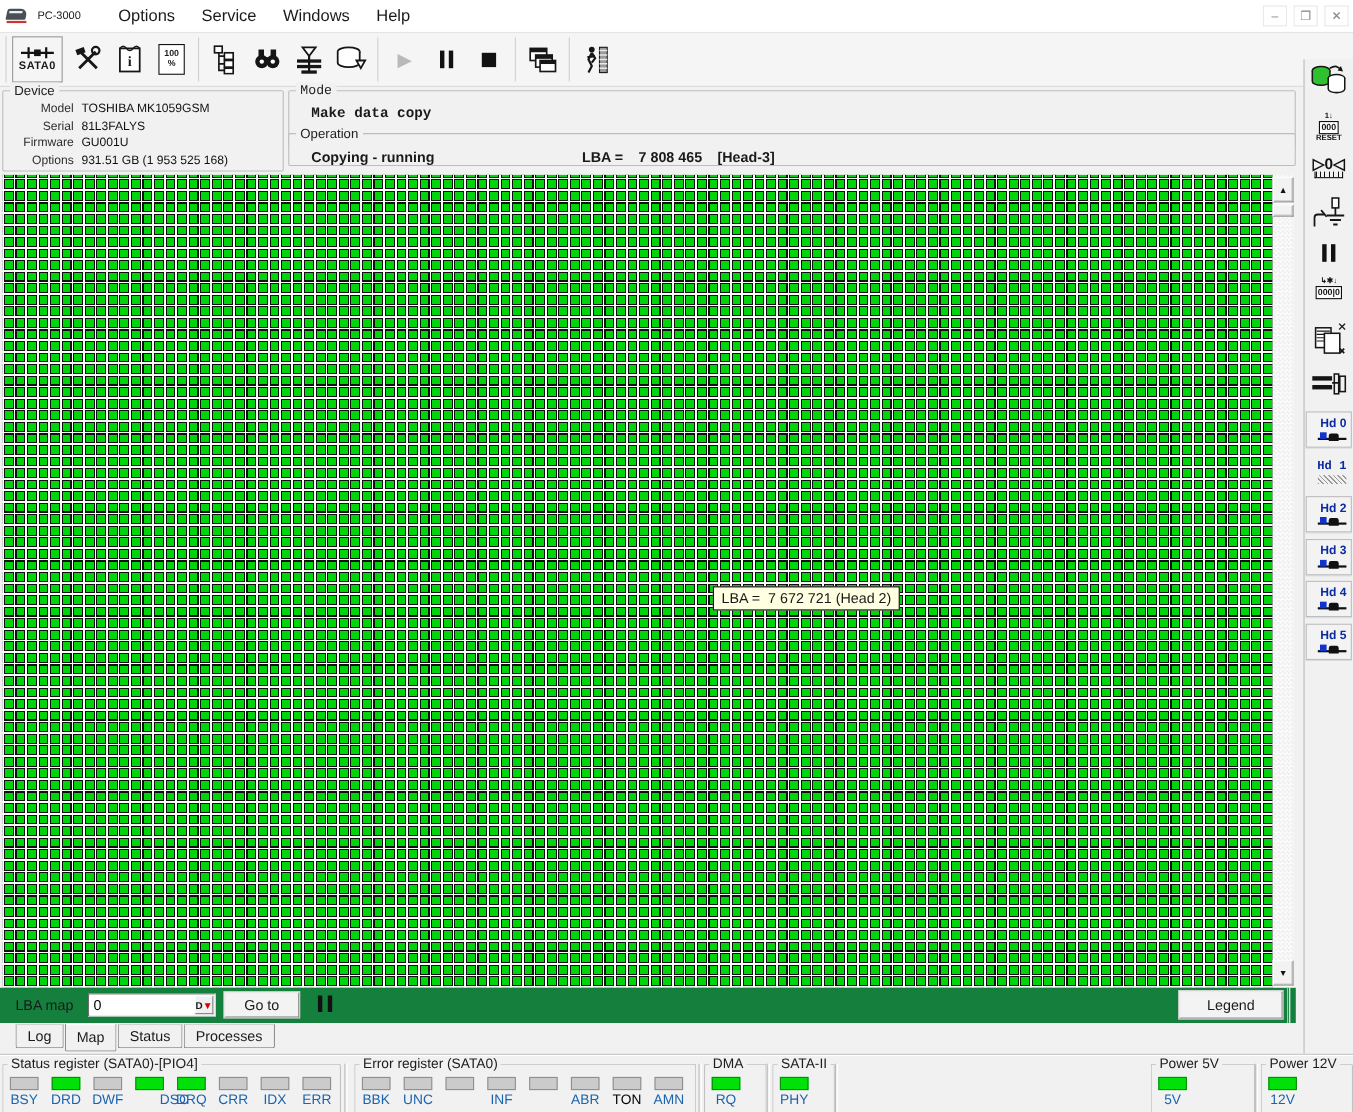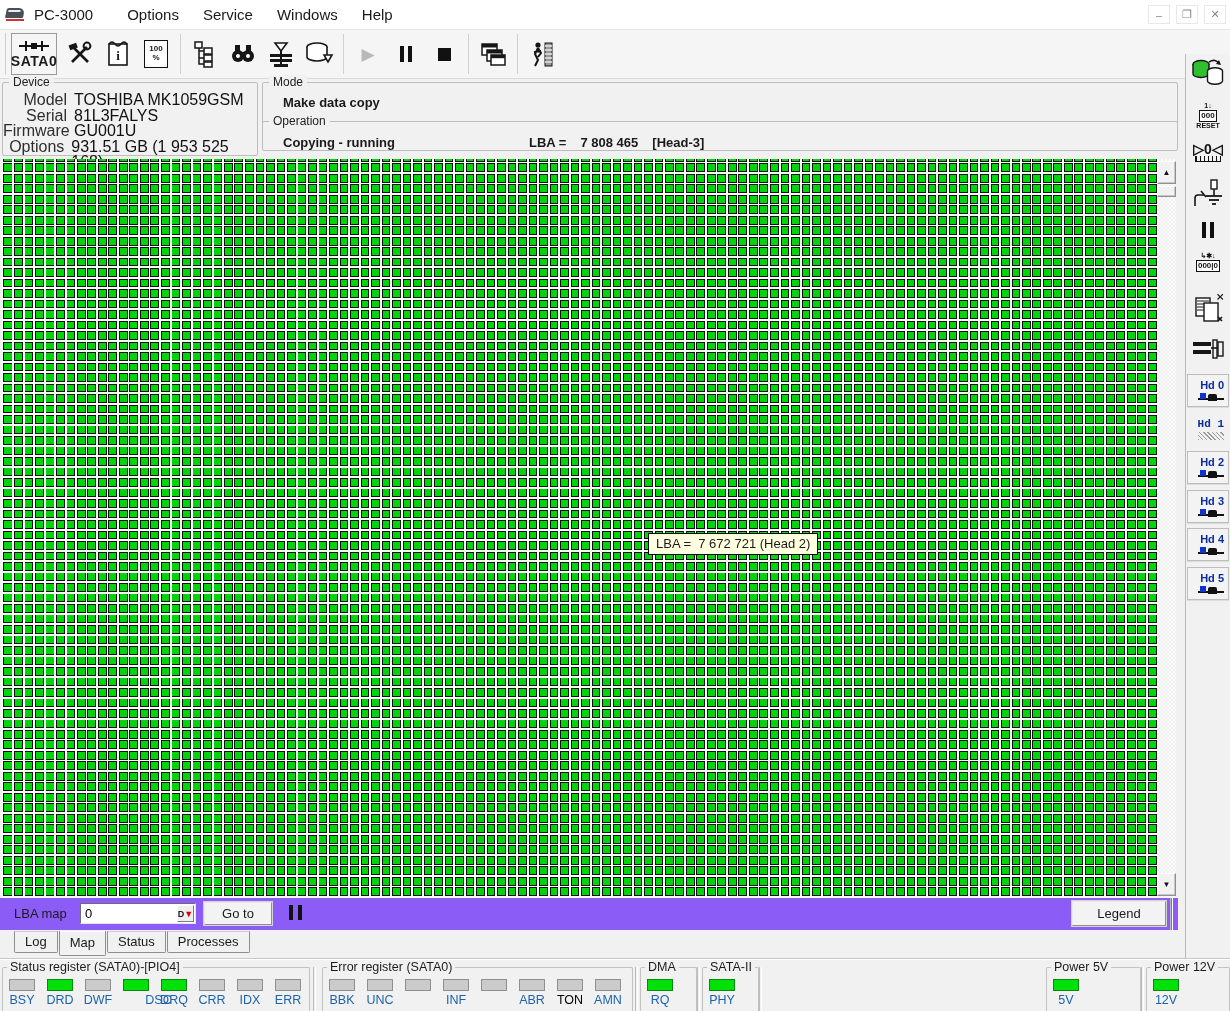--- a/index.html
+++ b/index.html
@@ -8,51 +8,51 @@
   #app { position:relative; width:1230px; height:1011px; overflow:hidden; background:#f1f1f1; }
 
   
   #menubar { position:absolute; left:0; top:0; width:1230px; height:30px; background:#fff;
     border-bottom:1px solid #e4e4e4; display:flex; align-items:center; }
   #app-icon { width:20px; height:16px; margin:0 8px 0 6px; position:relative; }
   #app-icon .glyph { position:absolute; left:0; top:1px; width:18px; height:10px; background:#4a4f55;
     border-radius:2px 6px 1px 1px; transform:skewX(-12deg); }
   #app-icon .glyph:after { content:""; position:absolute; left:2px; top:2px; width:12px; height:2px; background:#e9eef2; }
   #app-icon .redline { position:absolute; left:0; top:12px; width:18px; height:2px; background:#c33; }
-  #menubar .title { font-size:15px; margin-right:22px; }
+  #menubar .title { font-size:10px; margin-right:22px; }
   #menubar .menu-item { font-size:15px; padding:4px 12px; cursor:default; }
   #win-controls { position:absolute; right:4px; top:5px; display:flex; gap:6px; }
   .win-btn { width:22px; height:19px; border:1px solid #e8e8e8; background:#fff; color:#7d8893;
     font-size:11px; display:flex; align-items:center; justify-content:center; }
 
   
   #toolbar { position:absolute; left:0; top:30px; width:1230px; height:49px; background:#f5f5f5;
     border-bottom:1px solid #dadada; display:flex; align-items:center; padding-left:2px; }
   .tb-grip { width:3px; height:42px; border-left:1px solid #cfcfcf; margin:0 3px; }
   .tb-sep { width:1px; height:40px; background:#cfcfcf; margin:0 5px; }
   .tb-btn { width:36px; height:40px; display:flex; align-items:center; justify-content:center; margin:0 1px; }
   #sata-btn { width:46px; height:42px; border:1px solid #999; background:#f5f5f5; display:flex;
     flex-direction:column; align-items:center; justify-content:center; margin-right:4px; }
-  #sata-btn .port-label { font-size:14px; font-weight:bold; letter-spacing:0.5px; margin-top:1px; }
+  #sata-btn .port-label { font-size:10px; font-weight:bold; letter-spacing:0.5px; margin-top:1px; }
   .doc-ico { width:24px; height:28px; border:1px solid #111; background:#fff; font-size:8px; font-weight:bold;
     display:flex; flex-direction:column; align-items:center; justify-content:center; line-height:1.1; }
   .play-glyph { color:#b9b9b9; font-size:17px; }
   .pause-bars { display:flex; gap:4px; } .pause-bars i { width:4px; height:16px; background:#111; }
   .stop-sq { width:13px; height:13px; background:#111; }
 
   
   .groupbox { position:absolute; border:1px solid #bdbdbd; border-radius:2px; }
   .groupbox > .gb-title { position:absolute; top:-8px; left:6px; background:#f1f1f1; padding:0 4px; font-size:12px; color:#222; }
   #device-box, #mode-box, #op-box { background:#f1f1f1; }
   #device-box { left:2px; top:82px; width:256px; height:74px; }
   #device-box .dev-rows { padding-top:9px; }
-  .dev-row { display:flex; font-size:16px; line-height:15.5px; }
+  .dev-row { display:flex; font-size:11px; line-height:15.5px; }
   .dev-row .lab { width:64px; text-align:right; margin-right:7px; color:#2e2e2e; }
   .dev-row .val { color:#111; }
-  #mode-box { left:262px; top:82px; width:916px; height:52px; }
+  #mode-box { left:262px; top:82px; width:916px; height:52px;font-family:Liberation Mono, monospace; }
   #mode-box .bold-val { position:absolute; left:20px; top:12px; font-size:13px; font-weight:bold; }
   #op-box { left:262px; top:121px; width:916px; height:30px; }
   #op-box .bold-val { position:absolute; left:20px; top:13px; font-size:13px; font-weight:bold; }
   #op-lba { position:absolute; left:266px; top:13px; font-size:13px; font-weight:bold; display:flex; gap:14px; }
 
   
   #map { position:absolute; left:2px; top:159px; width:1155px; height:739px; background-color:var(--cell,#00d40a);
     background-image:
       repeating-linear-gradient(90deg,#fbfbfb 0 1.5px,transparent 1.5px 10.5px),
       repeating-linear-gradient(0deg,#fbfbfb 0 1.5px,transparent 1.5px 10.5px),
@@ -82,21 +82,21 @@
     align-items:flex-end; justify-content:center; padding:2px 4px; }
   .hd-btn.dimmed { border-color:transparent; box-shadow:none; background:#f1f1f1;font-family:Liberation Mono, monospace; }
   .hd-label { font-size:11px; font-weight:bold; color:#0a2ca0; line-height:12px; }
   .hd-ico { width:26px; height:9px; position:relative; margin-top:2px; }
   .hd-ico .rail { position:absolute; left:0; right:0; bottom:2px; height:2px; background:#111; }
   .hd-ico .blue { position:absolute; left:2px; top:0; width:6px; height:6px; background:#1133cc; }
   .hd-ico .head { position:absolute; left:10px; bottom:1px; width:9px; height:7px; background:#111; border-radius:2px 2px 0 0; }
   .hd-ico.wavy { background:repeating-linear-gradient(45deg,#9a9a9a 0 1px,transparent 1px 3px); height:8px; }
 
   
-  #lba-bar { position:absolute; left:0; top:898px; width:1178px; height:32px; background:#8b5cf6;padding-left:48px; }
+  #lba-bar { position:absolute; left:0; top:898px; width:1178px; height:32px; background:#15803d;padding-left:48px; }
   #lba-bar .bar-label { position:absolute; left:14px; top:8px; font-size:13px; }
   #lba-input-wrap { position:absolute; left:80px; top:5px; width:116px; height:21px; background:#fff;
     border:1px solid; border-color:#6f6f6f #e6e6e6 #e6e6e6 #6f6f6f; display:flex; align-items:center; }
   #lba-input { flex:1; border:none; outline:none; font-size:13px; padding-left:4px; width:90px;
     font-family:"Liberation Sans",sans-serif; }
   #lba-dd { width:17px; height:17px; margin-right:1px; background:#f0f0f0; border:1px solid;
     border-color:#fdfdfd #7d7d7d #7d7d7d #fdfdfd; font-size:9px; font-weight:bold; display:flex;
     align-items:center; justify-content:center; gap:0; }
   #lba-dd .red-arr { color:#d00; font-size:9px; }
   .push-btn { background:#f3f3f3; border:1px solid; border-color:#e9e9e9 #8f8f8f #8f8f8f #e9e9e9;

